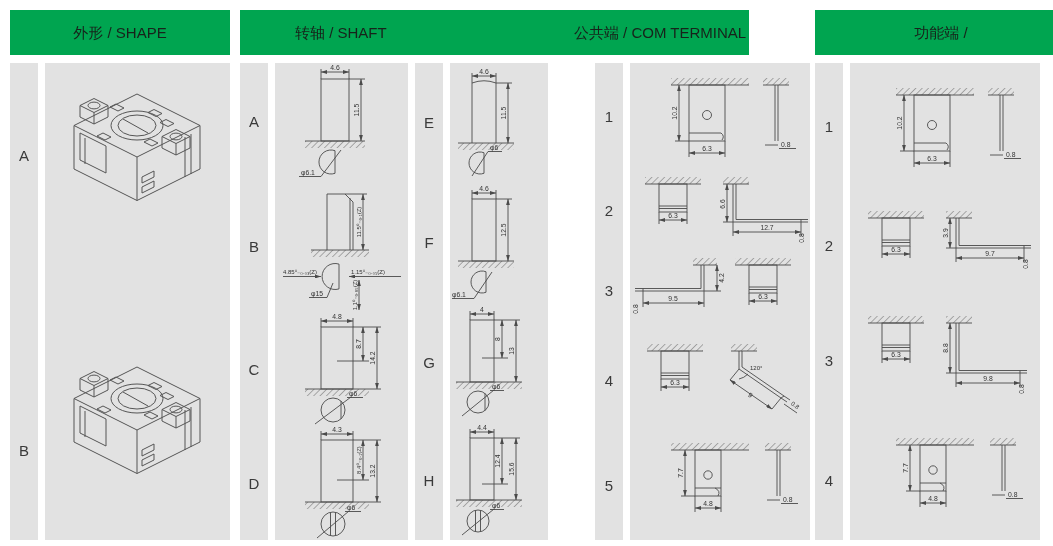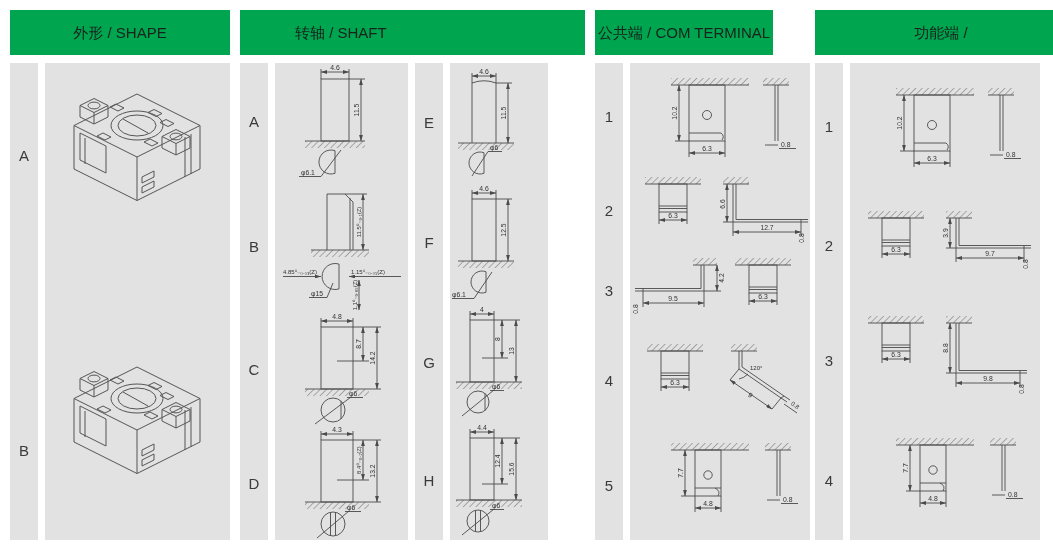--- a/index.html
+++ b/index.html
@@ -59,21 +59,21 @@
     </symbol>
   </defs>
 </svg>
 
 <div class="hdr" style="left:10px;width:220px">
     <span>外形 / SHAPE</span>
   </div>
 <div class="hdr" style="left:240px;width:345px;justify-content:center;align-items:flex-start;padding-left:55px">
     <span>转轴 / SHAFT</span>
   </div>
-<div class="hdr" style="left:595px;width:178px">
+<div class="hdr" style="left:571px;width:178px">
     <span>公共端 / COM TERMINAL</span>
   </div>
 <div class="hdr" style="left:815px;width:252px">
   <span>功能端 /</span>
 </div>
 
 <div class="col" style="left:10px;width:28px">
   <div class="lrow abspos" style="top:80px;left:0;width:100%;height:24px">A</div>
   <div class="lrow abspos" style="top:375px;left:0;width:100%;height:24px">B</div>
 </div>

